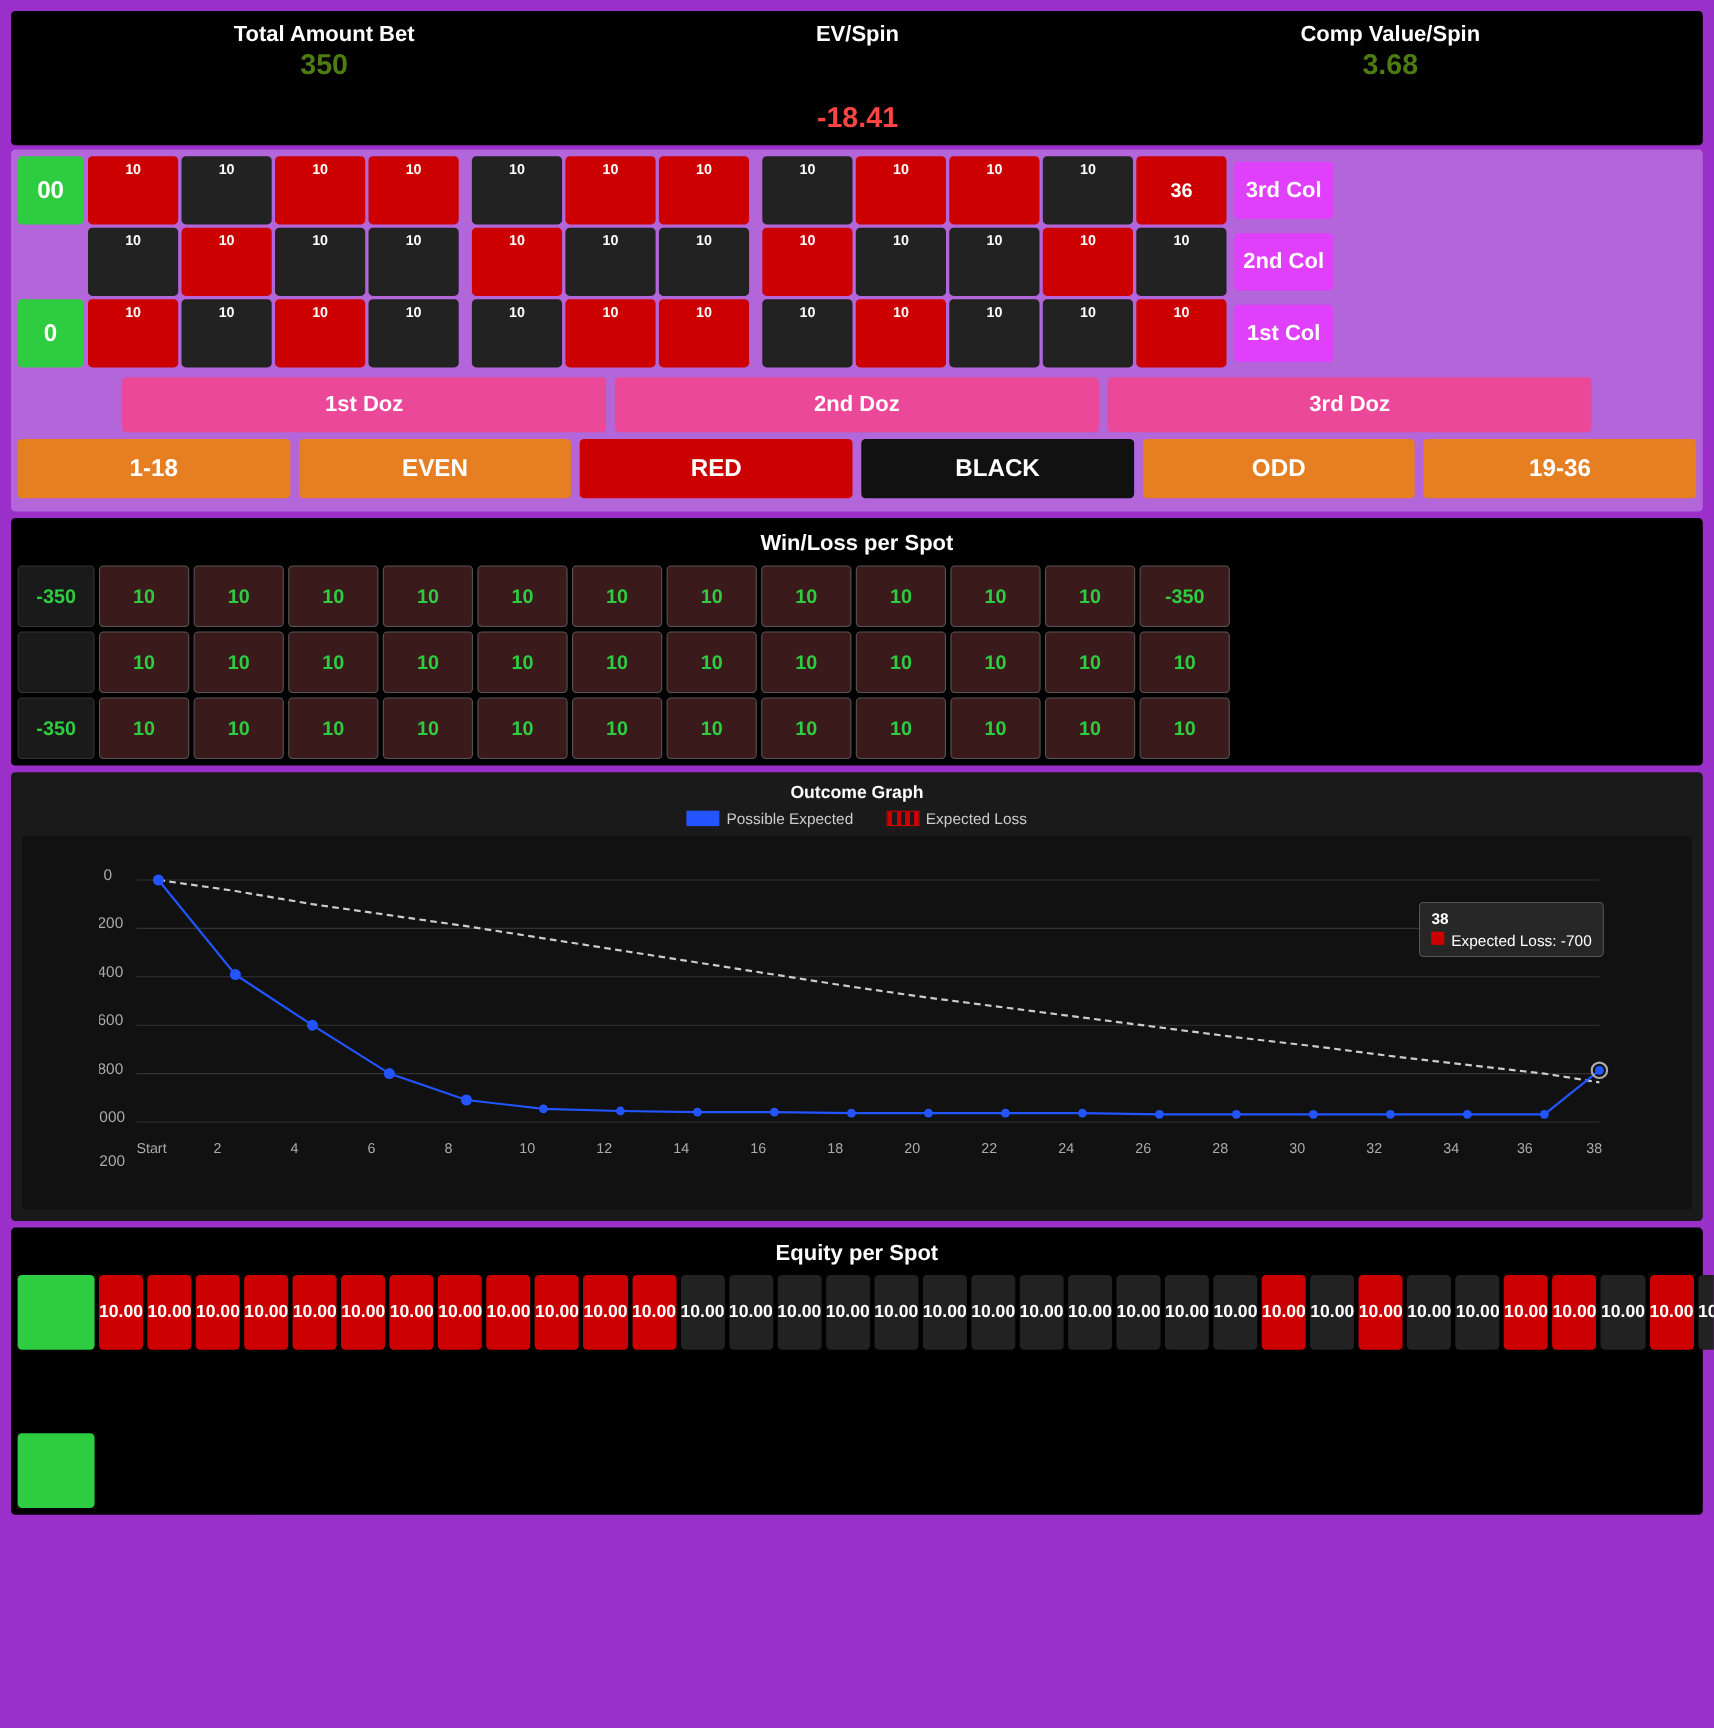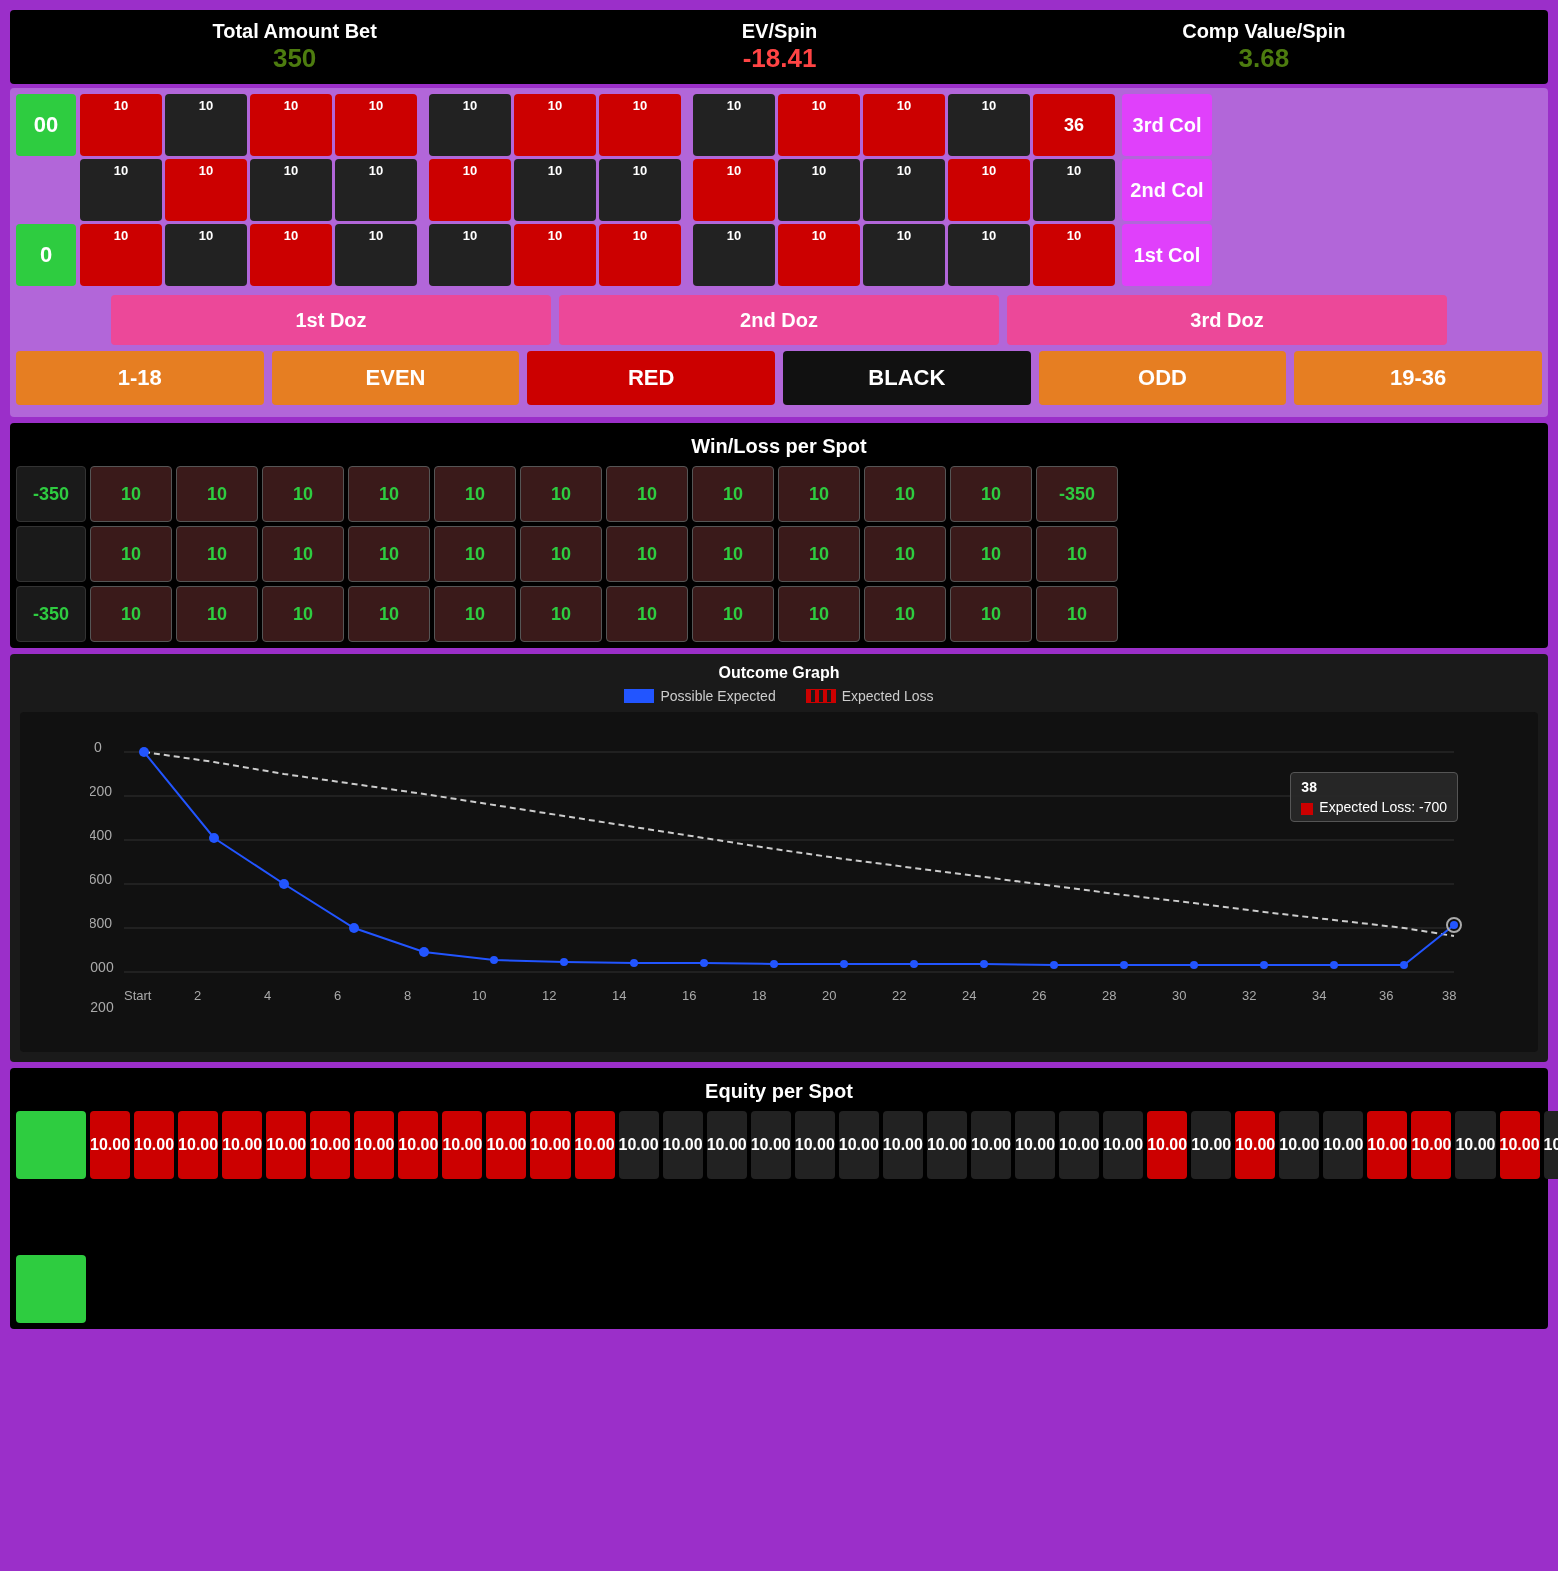--- a/index.html
+++ b/index.html
@@ -17,21 +17,21 @@
       color: #fff;
       display: flex;
       justify-content: space-around;
       padding: 10px 20px;
       margin-bottom: 4px;
       border-radius: 4px;
     }
     .stat-block { text-align: center; }
     .stat-label { font-size: 20px; font-weight: bold; }
     .stat-value { font-size: 26px; font-weight: bold; }
-    .stat-value.negative { color: #ff4444; }
+    .stat-value.negative { color: #ff4444; margin-top: 48px; }
     .stat-value.positive { color: #4d7c0f; }
 
     
     .roulette-section {
       background: #b266d9;
       padding: 6px;
       margin-bottom: 6px;
       border-radius: 4px;
     }
     .roulette-grid {
@@ -86,21 +86,21 @@
       position: absolute;
       top: 4px;
       left: 50%;
       transform: translateX(-50%);
       color: #fff;
       font-size: 13px;
     }
 
     .col-label-cell {
       width: 90px;
-      height: 62px;
+      height: 52px;
       display: flex;
       align-items: center;
       justify-content: center;
       font-size: 20px;
       font-weight: bold;
       color: #fff;
       background: #e040fb;
       border-radius: 4px;
       margin-left: 4px;
     }
@@ -250,21 +250,21 @@
       right: 80px;
       top: 60px;
       background: rgba(40,40,40,0.95);
       border: 1px solid #555;
       padding: 6px 10px;
       border-radius: 4px;
       color: #fff;
       font-size: 14px;
     }
     .tooltip-label { font-weight: bold; margin-bottom: 4px; }
-    .tooltip-loss { display: flex; align-items: flex-end; gap: 6px; }
+    .tooltip-loss { display: flex; align-items: flex-start; gap: 6px; }
     .tooltip-red-sq { width: 12px; height: 12px; background: #cc0000; }
 
     
     .equity-section {
       background: #000;
       border-radius: 4px;
       padding: 6px;
     }
     .eq-grid {
       display: flex;

